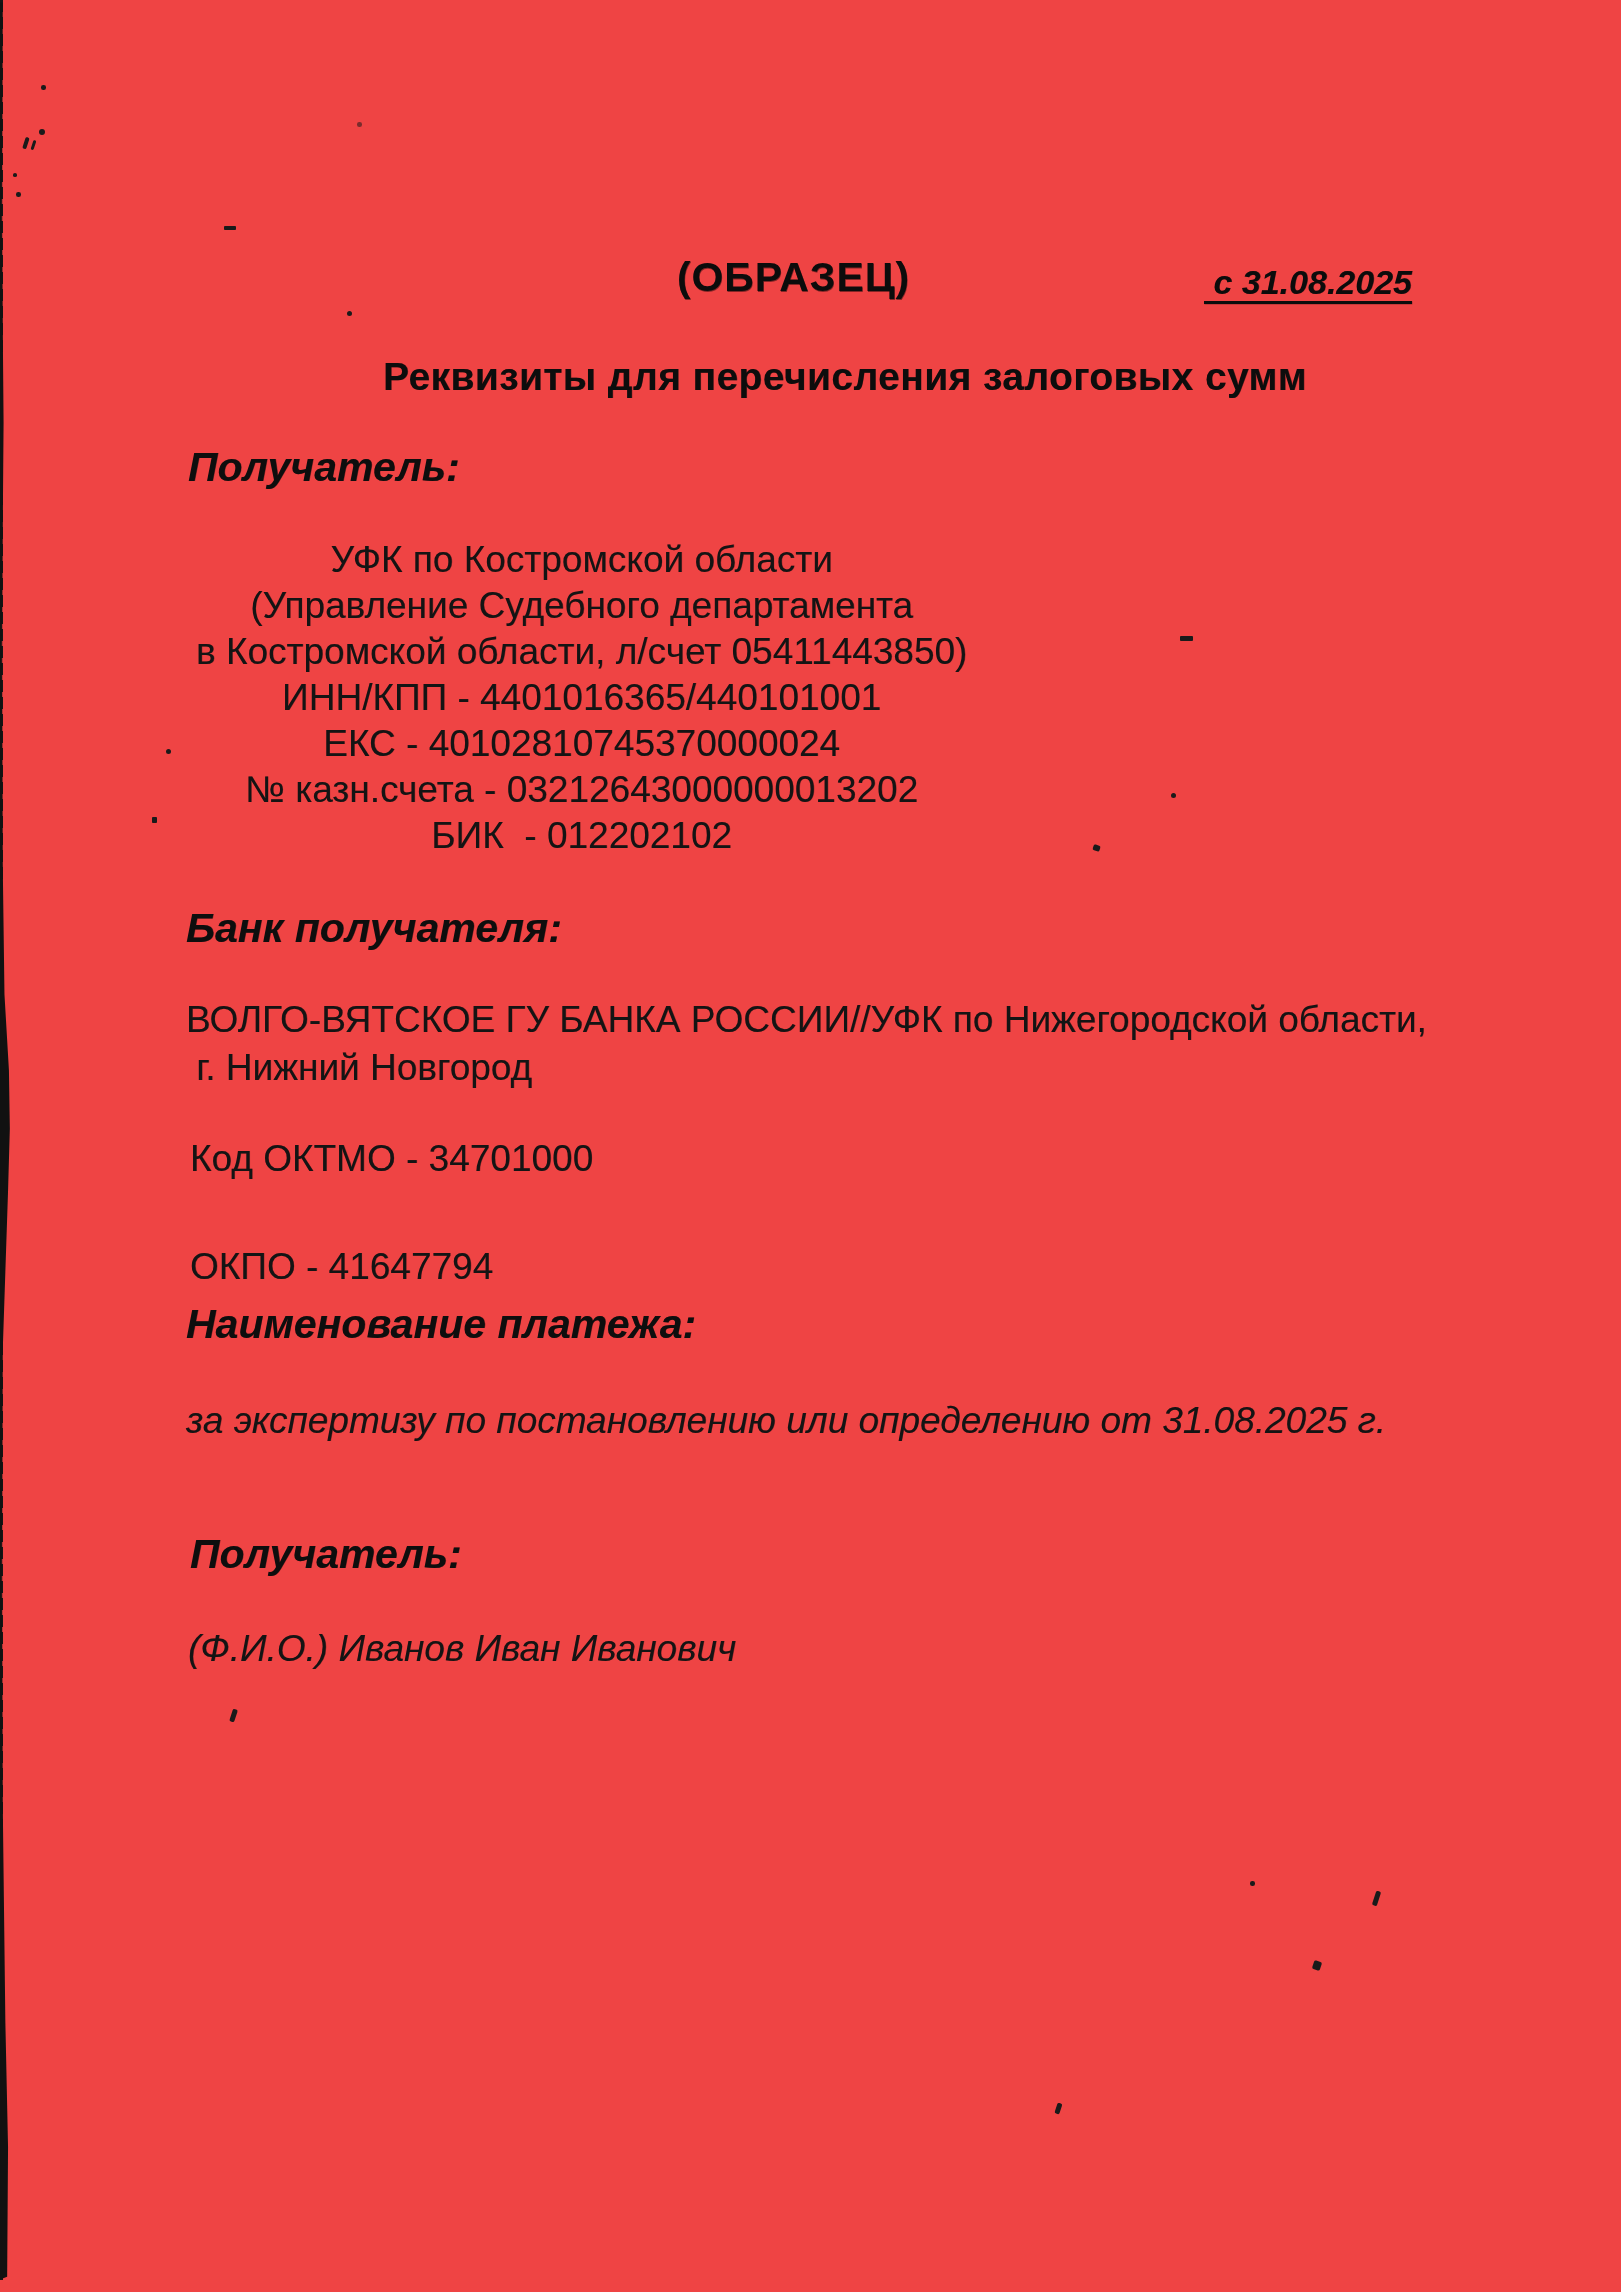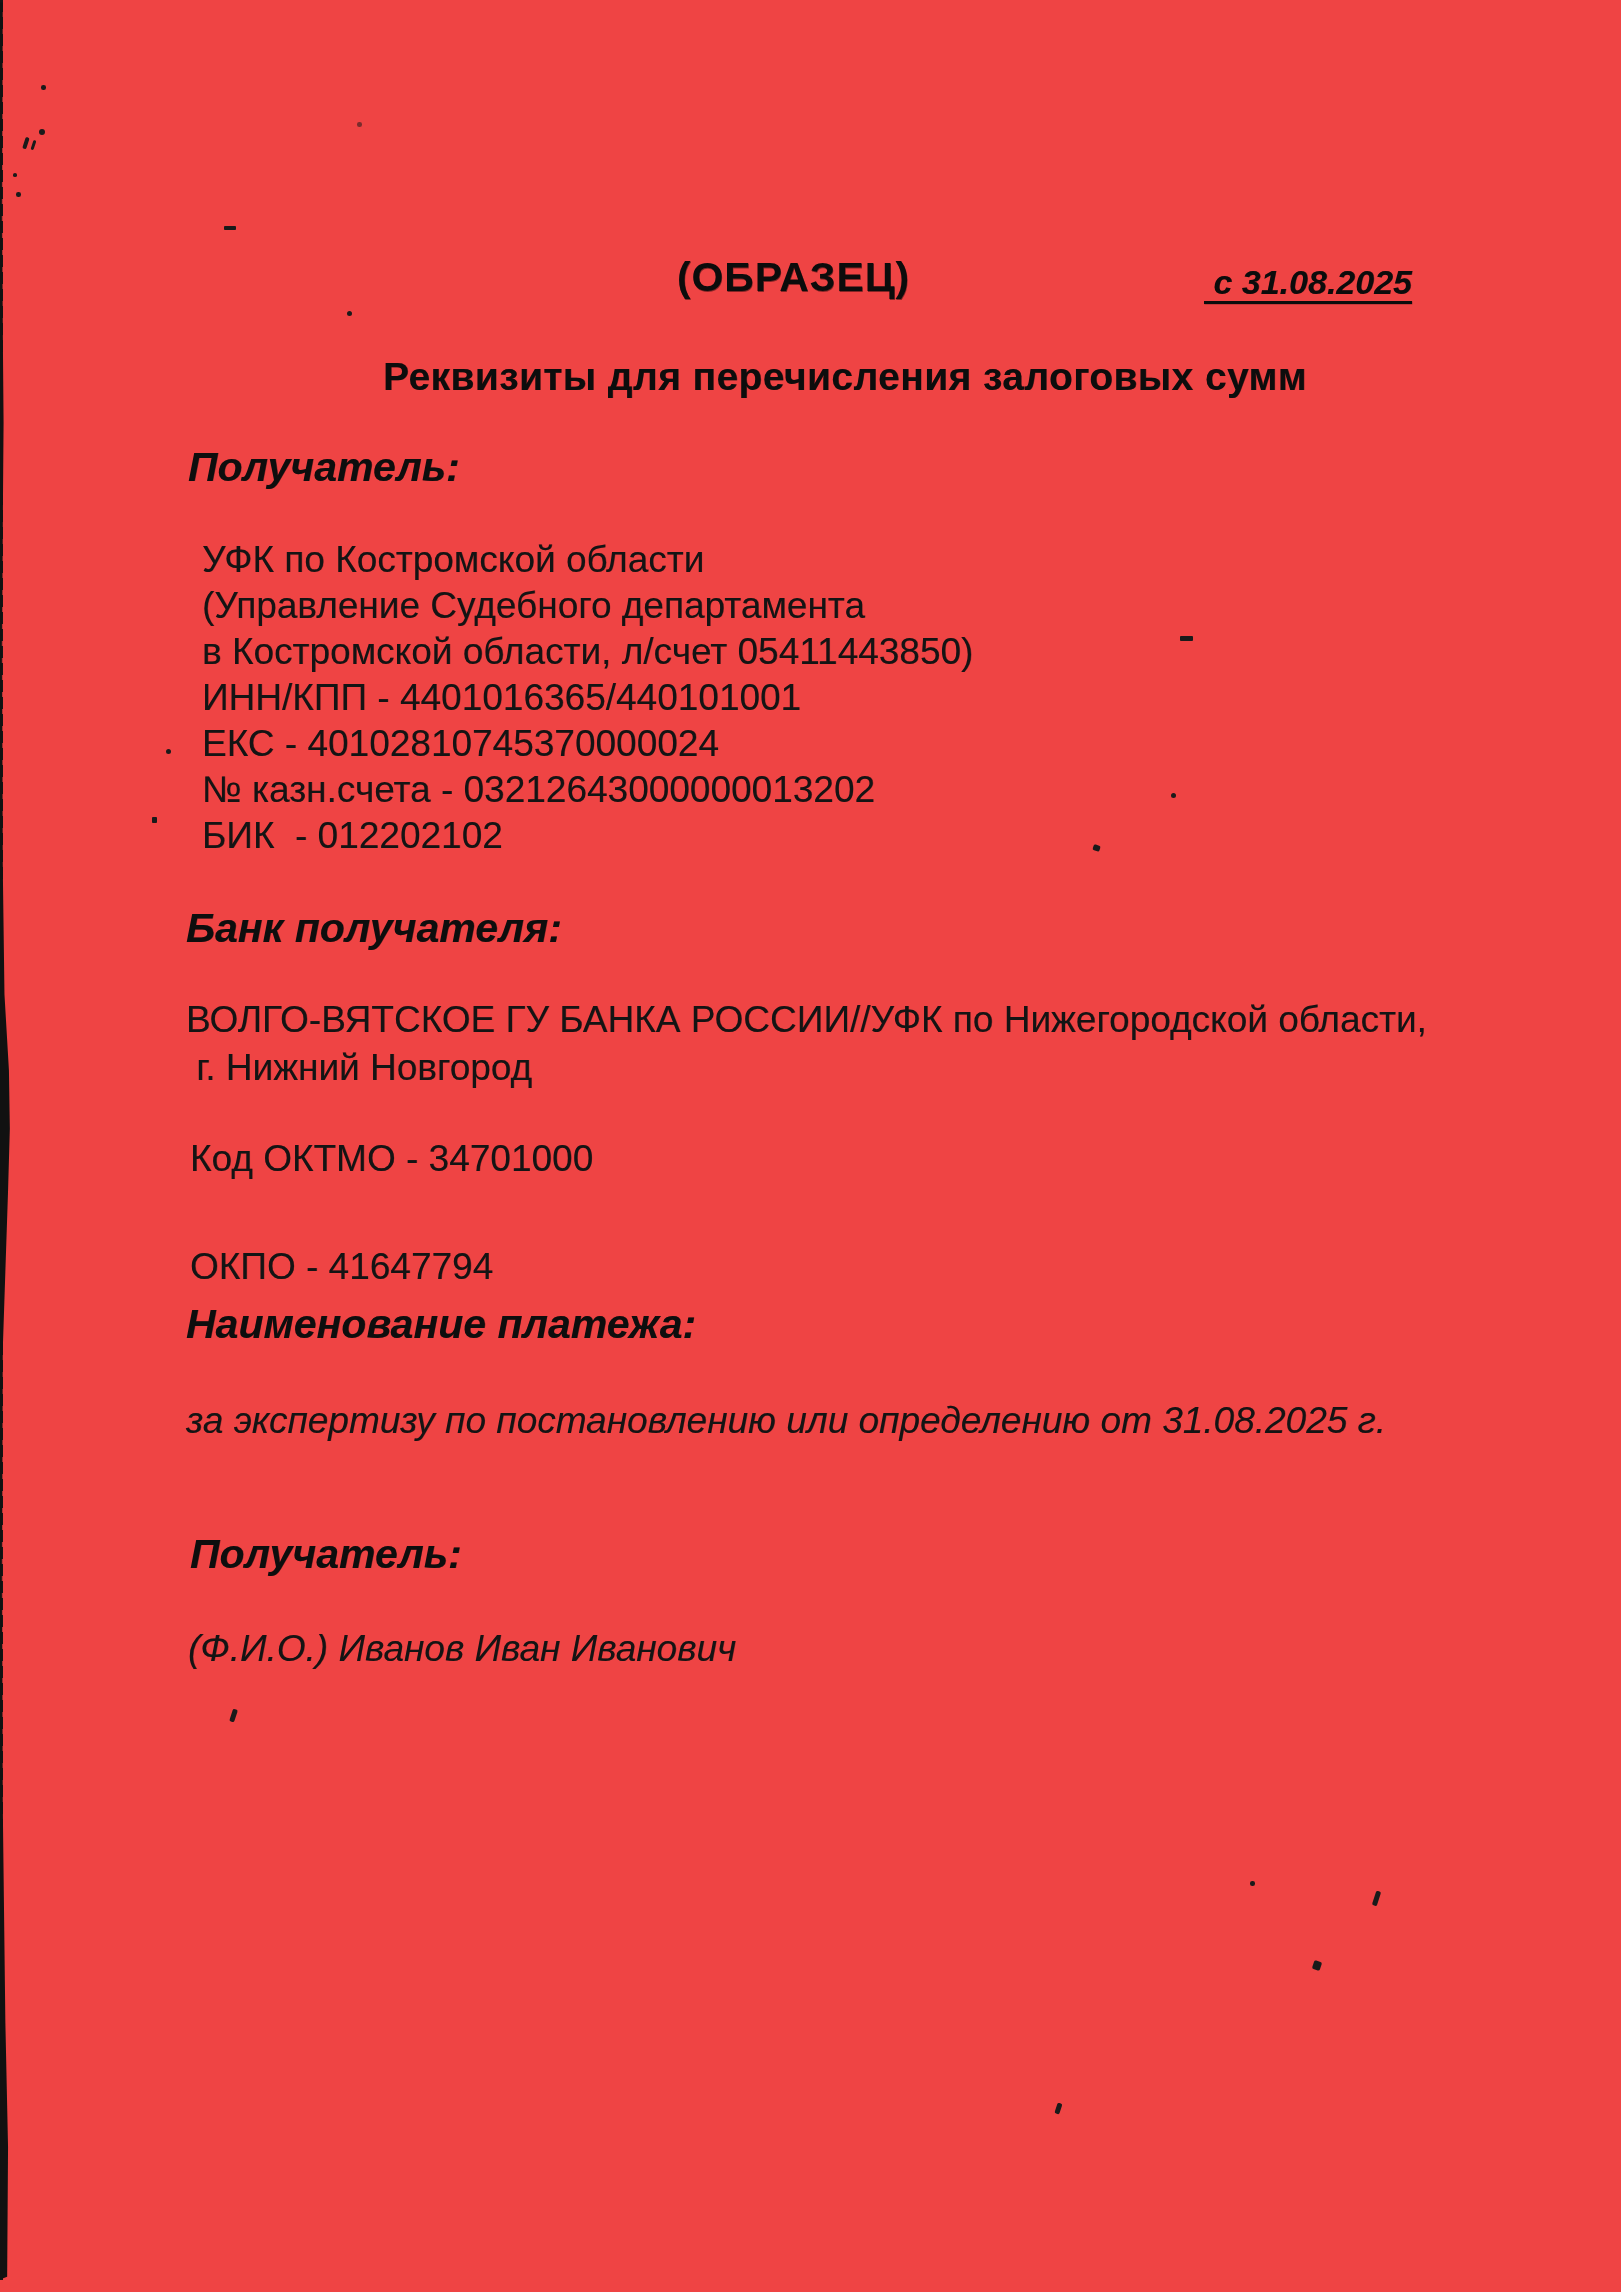--- a/index.html
+++ b/index.html
@@ -42,21 +42,21 @@
     text-shadow:0.4px 0.4px 0 rgba(0,0,0,0.4);
   }
   .doc-title{
     left:383px;top:355px;
     font-size:39px;font-weight:bold;
     letter-spacing:0.4px;
     color:#0d0d0d;
     text-shadow:0.4px 0.4px 0 rgba(0,0,0,0.45);
   }
   .recipient-label{left:188px;top:444px;}
-  .recipient-lines{left:202px;top:537px;}
+  .recipient-lines{left:196px;top:537px;text-align:center;}
   .bank-label{left:186px;top:905px;text-align:right;}
   .bank-lines{left:186px;top:996px;line-height:48px;}
   .oktmo-line{left:190px;top:1136px;}
   .okpo-line{left:190px;top:1211px;margin-top:33px;}
   .payment-label{left:186px;top:1301px;}
   .payment-lines{
     left:186px;top:1397px;
     font-style:italic;
     line-height:47px;
   }

